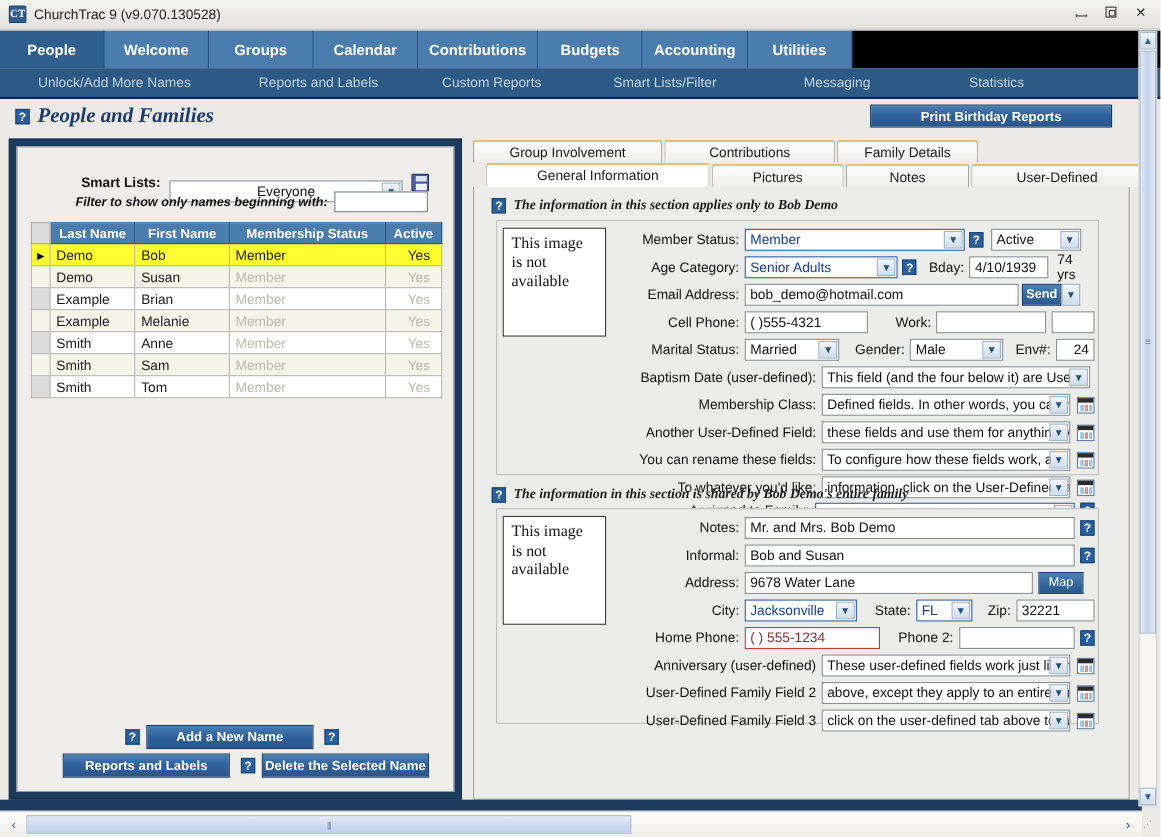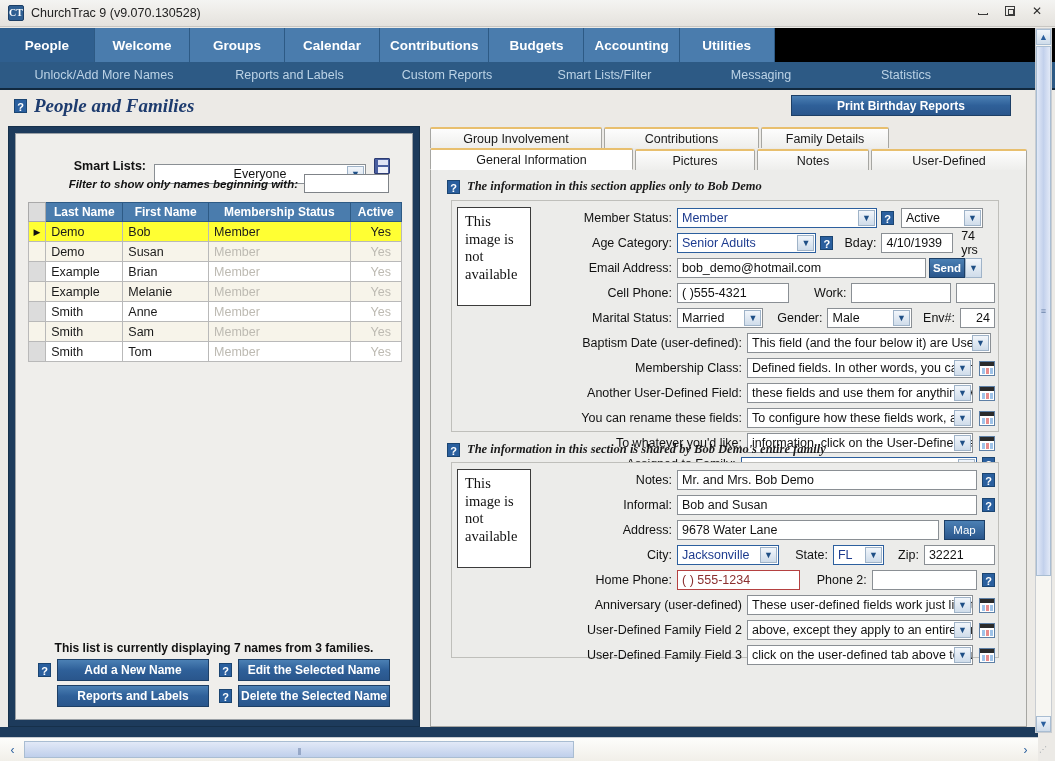--- a/index.html
+++ b/index.html
@@ -175,21 +175,21 @@
   .tabbody {
     position:absolute; left:0; top:44px; width:597px; height:557px;
     background:#ececea; border:1px solid #a6a6a2; border-top:none;
   }
   .sechead {
     display:flex; align-items:center; gap:7px; font-size:12.5px; font-weight:bold;
     font-style:italic; color:#1a1a1a; font-family:"Liberation Serif", serif;
   }
   .secbox { background:#ececea; border:1px solid #bfbfbb; }
   .photo {
-    width:74px; height:99px; background:#fff; border:1px solid #3b3b3b;
+    width:94px; height:99px; background:#fff; border:1px solid #3b3b3b;
     font-family:"Liberation Serif", serif; font-size:14.5px; color:#111;
     padding:5px 7px; line-height:1.22;
   }
   .frow { display:flex; align-items:center; height:22px; margin-bottom:3px; }
   .flabel { font-size:12.5px; color:#111; text-align:right; padding-right:5px; flex:0 0 auto; }
   .fin {
     height:20px; background:#fff; border:1px solid #8a8f94; font-size:12.5px;
     color:#111; padding:0 4px; display:flex; align-items:center; position:relative;
     overflow:hidden; white-space:nowrap;
   }
@@ -377,28 +377,26 @@
               <td class="c-sel"></td>
               <td>Smith</td>
               <td>Tom</td>
               <td class="dim">Member</td>
               <td class="dim act">Yes</td>
             </tr>
           </tbody>
         </table>
       </div>
 
-      <div class="countline">This list is currently displaying 7 names from 3 families.</div>
 
       <div class="btnrow r1">
         <span class="helpicon qm">?</span>
         <div class="lbtn">Add a New Name</div>
         <span class="qm-gap"></span>
         <span class="helpicon qm">?</span>
-        <div class="lbtn">Edit the Selected Name</div>
       </div>
 
       <div class="btnrow r2">
         <span class="qm-sp"></span>
         <div class="lbtn">Reports and Labels</div>
         <span class="qm-gap"></span>
         <span class="helpicon qm">?</span>
         <div class="lbtn">Delete the Selected Name</div>
       </div>
 
@@ -406,21 +404,21 @@
   </div>
 
   <div class="rightpanel">
 
     <div class="tabrow row1">
       <div class="ptab">Group Involvement</div>
       <div class="ptab">Contributions</div>
       <div class="ptab">Family Details</div>
     </div>
 
-    <div class="tabrow row2" style="position:absolute; left:0; top:22px;">
+    <div class="tabrow row2" style="position:absolute; left:12px; top:22px;">
       <div class="ptab active">General Information</div>
       <div class="ptab">Pictures</div>
       <div class="ptab">Notes</div>
       <div class="ptab">User-Defined</div>
     </div>
 
     <div class="tabbody">
 
       <div class="sechead" style="position:absolute; left:16px; top:9px;">
         <span class="helpicon">?</span>

